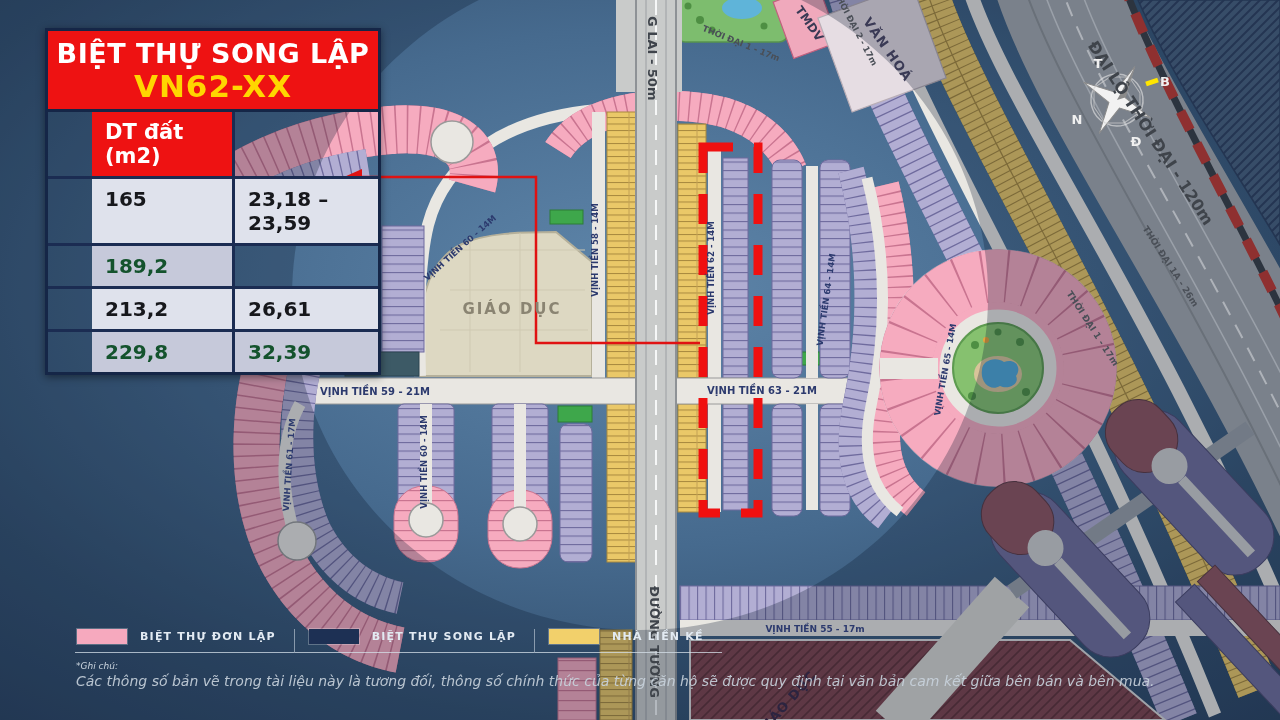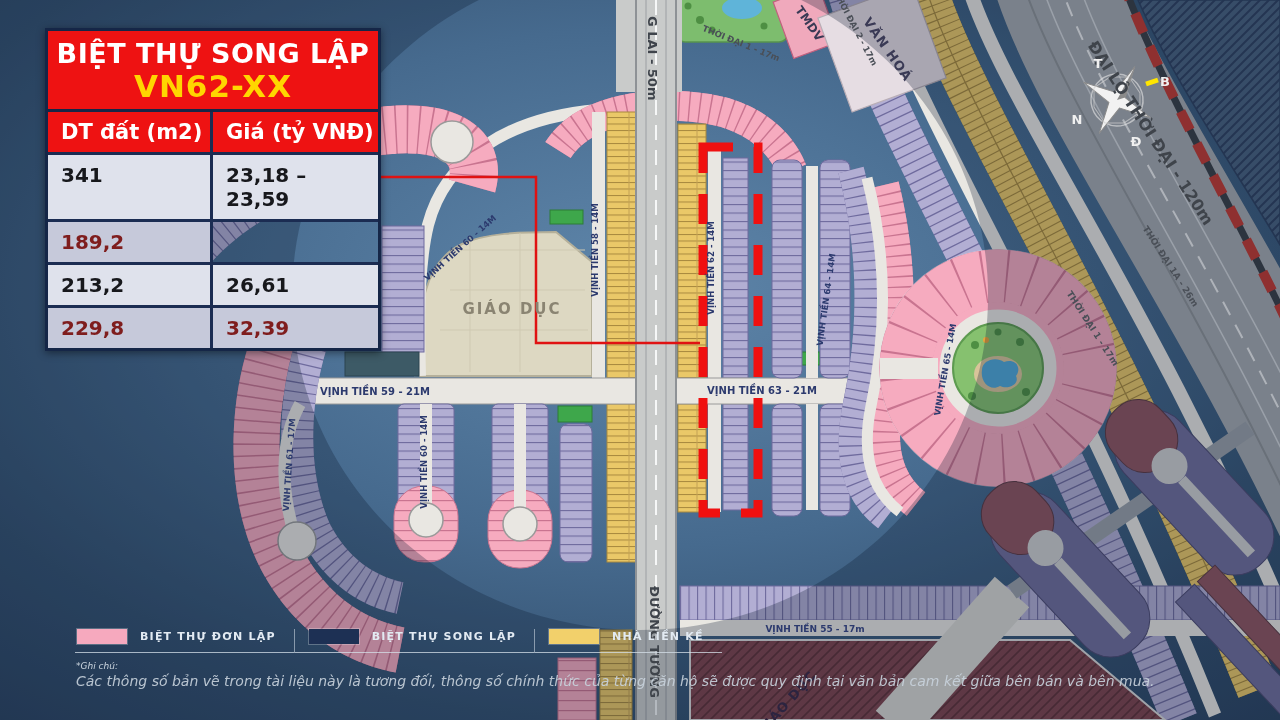--- a/index.html
+++ b/index.html
@@ -12,24 +12,24 @@
   .panel{position:absolute;left:45px;top:28px;width:330px;border:3px solid #152647;
          box-shadow:0 2px 8px rgba(0,0,0,.45);}
   .panel-title{background:#ee1212;text-align:center;padding:7px 4px 6px;border-bottom:3px solid #152647;}
   .panel-title .l1{color:#ffffff;font-weight:bold;font-size:27px;letter-spacing:.5px;line-height:1.15;}
   .panel-title .l2{color:#ffd600;font-weight:bold;font-size:31px;letter-spacing:1px;line-height:1.1;}
   .trow{display:flex;}
   .tcell{box-sizing:border-box;padding:8px 4px 8px 13px;font-size:20px;font-weight:bold;}
   .tcell.c1{width:50%;border-right:3px solid #1b2c52;}
   .tcell.c2{width:50%;}
   .thead .tcell{background:#ee1212;color:#fff;font-size:21px;}
-  .trow{border-bottom:3px solid #1b2c52;}
+  .trow{border-bottom:3px solid #1b2c52;padding-left:44px;}
   .trow:last-child{border-bottom:none;align-items:center;}
   .trow.odd .tcell{background:#dfe2ec;color:#17181c;}
-  .trow.even .tcell{background:#c6c9da;color:#7f1d1d;}
+  .trow.even .tcell{background:#c6c9da;color:#14532d;}
 
   
   .legend{position:absolute;left:75px;top:629px;display:flex;align-items:flex-start;}
   .leg-item{display:flex;align-items:center;padding:0 18px 8px 14px;border-bottom:1px solid rgba(214,224,233,.75);}
   .leg-item + .leg-item{border-left:1px solid rgba(214,224,233,.55);}
   .leg-item:first-child{padding-left:2px;align-items:center;}
   .swatch{width:50px;height:15px;margin-right:13px;box-shadow:0 0 0 1px rgba(255,255,255,.25);}
   .leg-label{color:#e2eaf2;font-size:11px;font-weight:bold;letter-spacing:1.2px;white-space:nowrap;}
 
   .note{position:absolute;left:76px;top:661px;color:#c9d3dd;font-style:italic;}
@@ -293,24 +293,23 @@
   </g>
 </svg>
 
 <div class="panel">
   <div class="panel-title">
     <div class="l1">BIỆT THỰ SONG LẬP</div>
     <div class="l2">VN62-XX</div>
   </div>
   <div class="trow thead">
     <div class="tcell c1">DT đất (m2)</div>
-    <div class="tcell c2">Giá (tỷ VNĐ)</div>
   </div>
   <div class="trow odd">
-    <div class="tcell c1">341</div>
+    <div class="tcell c1">165</div>
     <div class="tcell c2">23,18 – 23,59</div>
   </div>
   <div class="trow even">
     <div class="tcell c1">189,2</div>
   </div>
   <div class="trow odd">
     <div class="tcell c1">213,2</div>
     <div class="tcell c2">26,61</div>
   </div>
   <div class="trow even">

